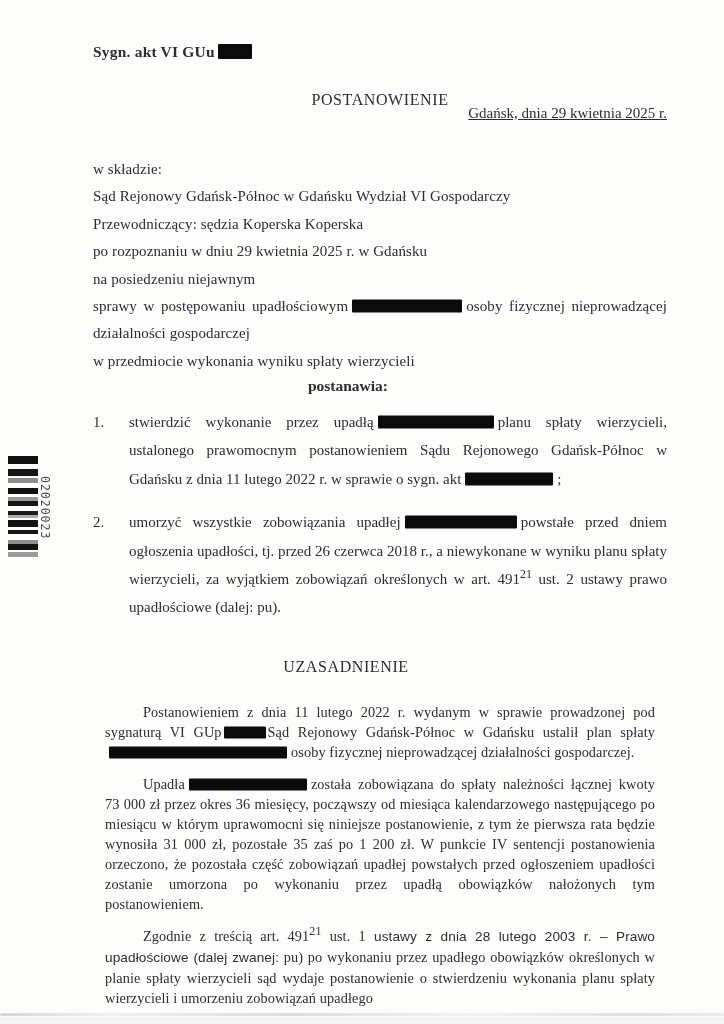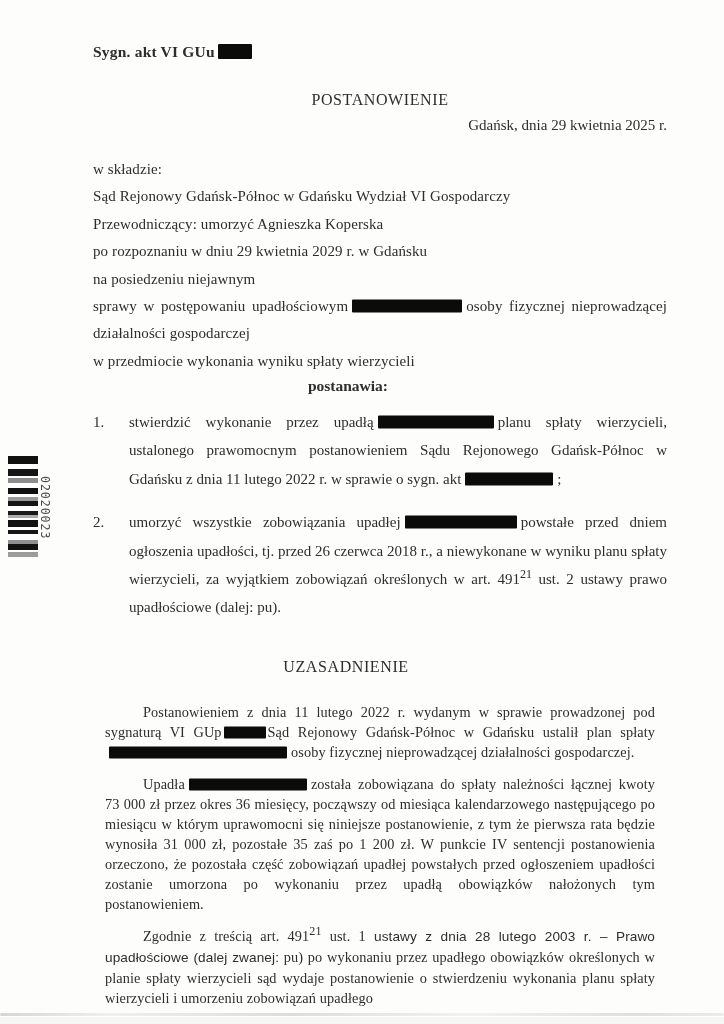--- a/index.html
+++ b/index.html
@@ -12,21 +12,21 @@
     font-family:"Liberation Serif","DejaVu Serif",serif;
     color:#2d2d2d;
     -webkit-font-smoothing:antialiased;
   }
   .abs{position:absolute;}
   .col{left:93px;width:574px;}
   .center{text-align:center;}
   .right{text-align:right;}
   .sygn{top:42px;font-size:15.5px;font-weight:bold;letter-spacing:.2px;}
   .doc-title{top:91px;font-size:16px;font-weight:normal;letter-spacing:.6px;}
-  .date-line{top:117px;font-size:15px;}
+  .date-line{top:105px;font-size:15px;text-decoration:underline;}
   .intro{top:156px;font-size:15px;line-height:27.4px;letter-spacing:.1px;}
   .just{text-align:justify;text-justify:inter-word;hyphens:none;}
   .heading2{top:377px;font-size:15.5px;font-weight:bold;transform:translateX(-32px);}
   .list{top:408px;font-size:15px;line-height:28.4px;}
   .list-item{display:flex;margin-bottom:15px;}
   .list-num{width:22px;flex:0 0 22px;margin-right:14px;text-align:left;}
   .list-body{flex:1;text-align:justify;hyphens:none;}
   .redact{
     display:inline-block;background:#0b0b0b;height:13px;
     margin:0 4px;transform:translateY(1.5px);border-radius:1px;
@@ -69,22 +69,22 @@
     <span>Sygn. akt VI GUu</span><span class="redact r-sygn"></span>
   </div>
 
   <div class="abs col center doc-title">POSTANOWIENIE</div>
 
   <div class="abs col right date-line">Gdańsk, dnia 29 kwietnia 2025 r.</div>
 
   <div class="abs col intro">
     <div>w składzie:</div>
     <div>Sąd Rejonowy Gdańsk-Północ w Gdańsku Wydział VI Gospodarczy</div>
-    <div>Przewodniczący: umorzyć Agnieszka Koperska</div>
-    <div>po rozpoznaniu w dniu 29 kwietnia 2029 r. w Gdańsku</div>
+    <div>Przewodniczący: sędzia Koperska Koperska</div>
+    <div>po rozpoznaniu w dniu 29 kwietnia 2025 r. w Gdańsku</div>
     <div>na posiedzeniu niejawnym</div>
     <div class="just">
       <span>sprawy w postępowaniu upadłościowym</span><span class="redact r-case"></span><span>osoby fizycznej nieprowadzącej działalności gospodarczej</span>
     </div>
     <div>w przedmiocie wykonania wyniku spłaty wierzycieli</div>
   </div>
 
   <div class="abs col center heading2">postanawia:</div>
 
   <div class="abs col list">

